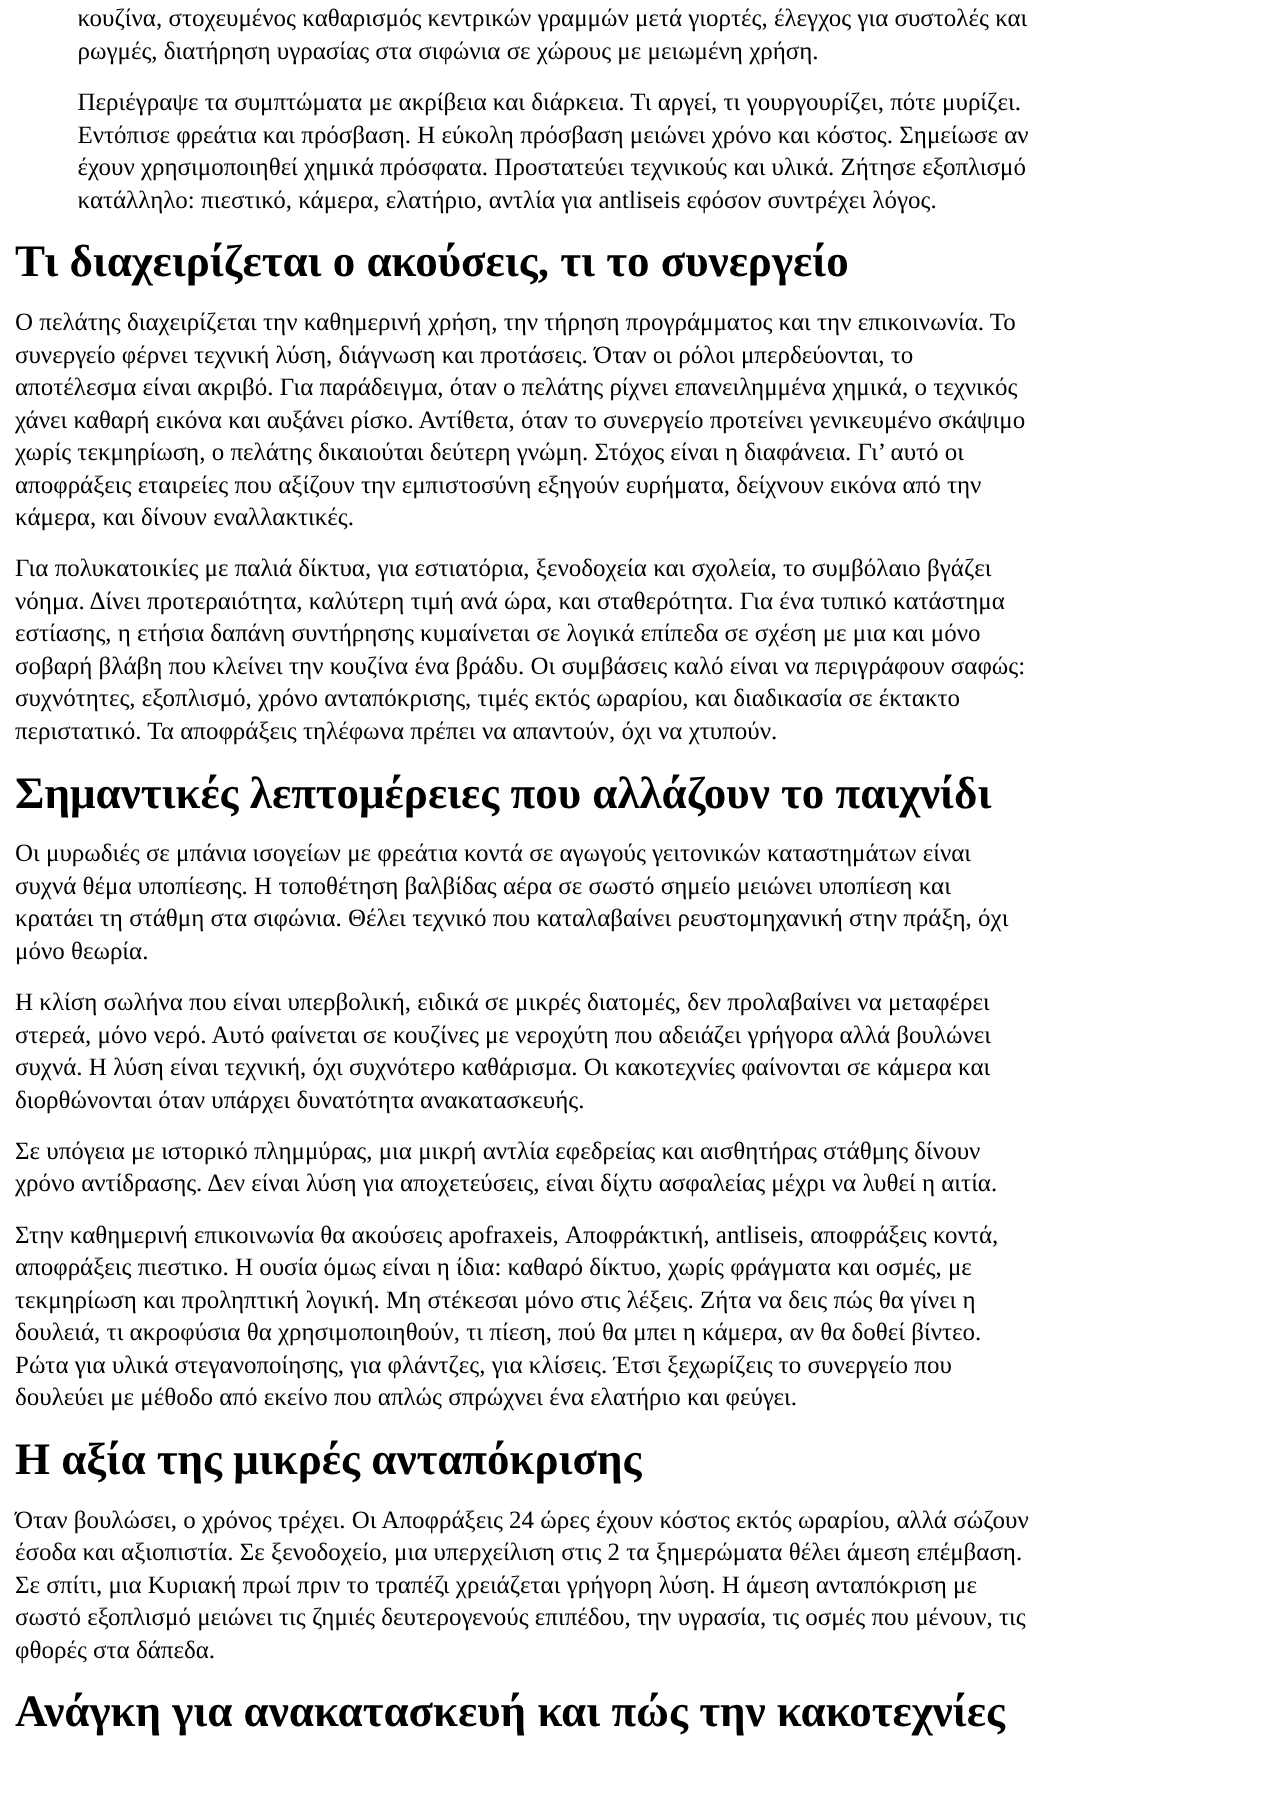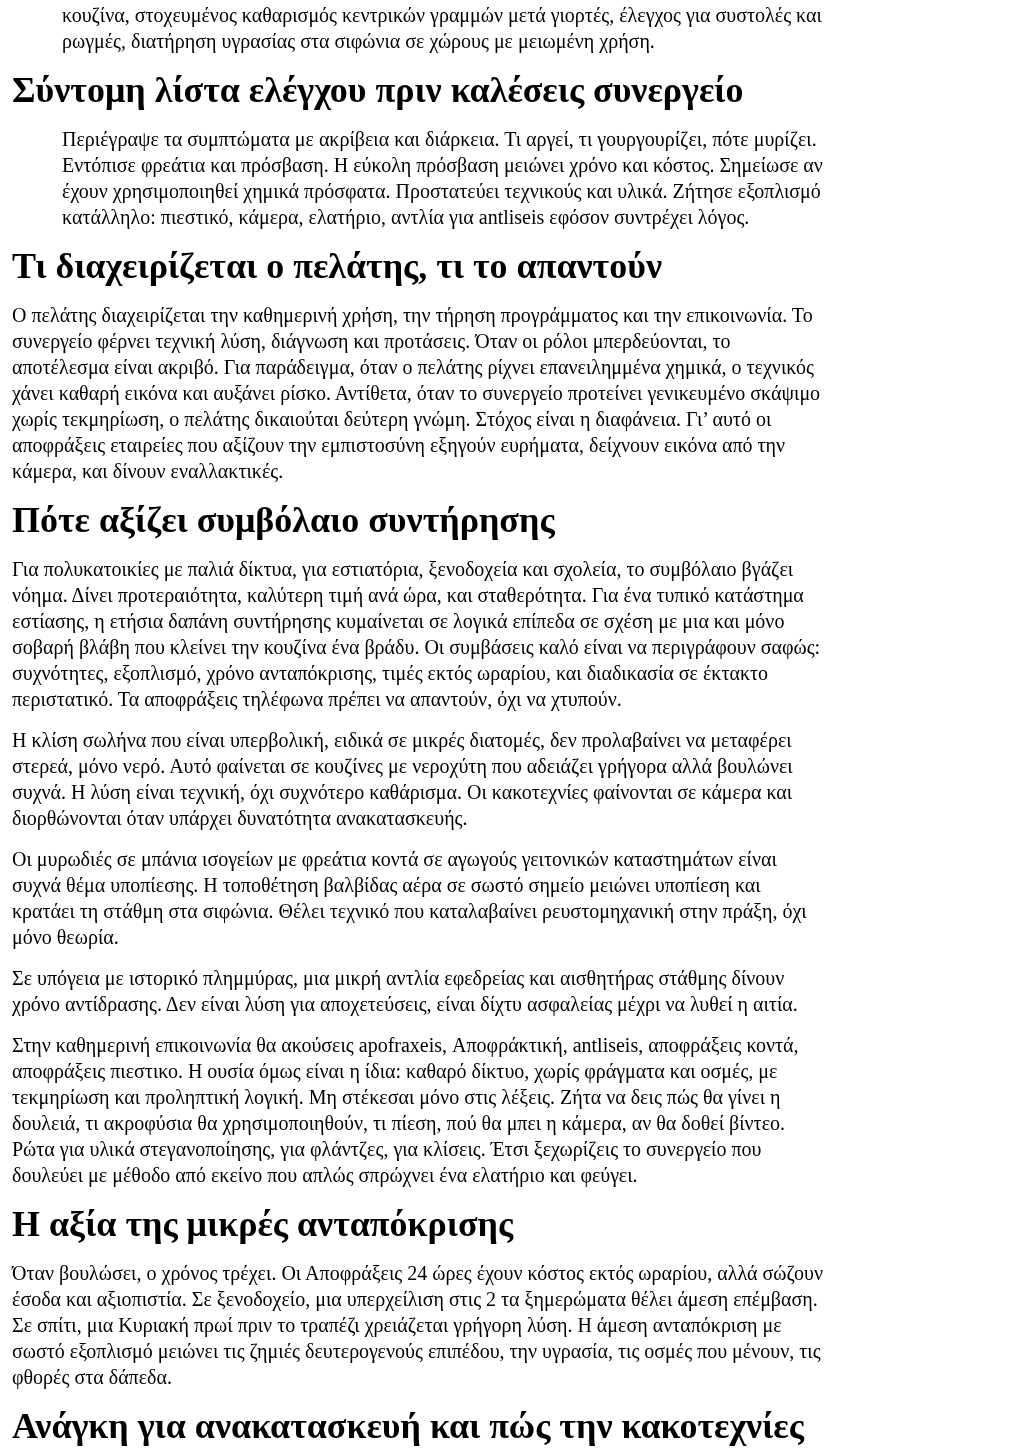--- a/index.html
+++ b/index.html
@@ -44,37 +44,36 @@
   }
 </style>
 </head>
 <body>
 
 <main class="doc">
 
   <p class="indent">κουζίνα, στοχευμένος καθαρισμός κεντρικών γραμμών μετά γιορτές, έλεγχος για συστολές και ρωγμές, διατήρηση υγρασίας στα σιφώνια σε χώρους με μειωμένη χρήση.</p>
 
   <section>
-    <h1>Σύντομη λίστα ελέγχου πριν καλέσεις συνεργείο</h1>
     <p class="indent">Περιέγραψε τα συμπτώματα με ακρίβεια και διάρκεια. Τι αργεί, τι γουργουρίζει, πότε μυρίζει. Εντόπισε φρεάτια και πρόσβαση. Η εύκολη πρόσβαση μειώνει χρόνο και κόστος. Σημείωσε αν έχουν χρησιμοποιηθεί χημικά πρόσφατα. Προστατεύει τεχνικούς και υλικά. Ζήτησε εξοπλισμό κατάλληλο: πιεστικό, κάμερα, ελατήριο, αντλία για antliseis εφόσον συντρέχει λόγος.</p>
   </section>
 
   <section>
-    <h1>Τι διαχειρίζεται ο πελάτης, τι το απαντούν</h1>
+    <h1>Τι διαχειρίζεται ο ακούσεις, τι το συνεργείο</h1>
     <p>Ο πελάτης διαχειρίζεται την καθημερινή χρήση, την τήρηση προγράμματος και την επικοινωνία. Το συνεργείο φέρνει τεχνική λύση, διάγνωση και προτάσεις. Όταν οι ρόλοι μπερδεύονται, το αποτέλεσμα είναι ακριβό. Για παράδειγμα, όταν ο πελάτης ρίχνει επανειλημμένα χημικά, ο τεχνικός χάνει καθαρή εικόνα και αυξάνει ρίσκο. Αντίθετα, όταν το συνεργείο προτείνει γενικευμένο σκάψιμο χωρίς τεκμηρίωση, ο πελάτης δικαιούται δεύτερη γνώμη. Στόχος είναι η διαφάνεια. Γι’ αυτό οι αποφράξεις εταιρείες που αξίζουν την εμπιστοσύνη εξηγούν ευρήματα, δείχνουν εικόνα από την κάμερα, και δίνουν εναλλακτικές.</p>
   </section>
 
   <section>
-    <h1>Πότε αξίζει συμβόλαιο συντήρησης</h1>
     <p>Για πολυκατοικίες με παλιά δίκτυα, για εστιατόρια, ξενοδοχεία και σχολεία, το συμβόλαιο βγάζει νόημα. Δίνει προτεραιότητα, καλύτερη τιμή ανά ώρα, και σταθερότητα. Για ένα τυπικό κατάστημα εστίασης, η ετήσια δαπάνη συντήρησης κυμαίνεται σε λογικά επίπεδα σε σχέση με μια και μόνο σοβαρή βλάβη που κλείνει την κουζίνα ένα βράδυ. Οι συμβάσεις καλό είναι να περιγράφουν σαφώς: συχνότητες, εξοπλισμό, χρόνο ανταπόκρισης, τιμές εκτός ωραρίου, και διαδικασία σε έκτακτο περιστατικό. Τα αποφράξεις τηλέφωνα πρέπει να απαντούν, όχι να χτυπούν.</p>
   </section>
 
   <section>
+    <h1>Σημαντικές λεπτομέρειες που αλλάζουν το παιχνίδι</h1>
+    <p>Οι μυρωδιές σε μπάνια ισογείων με φρεάτια κοντά σε αγωγούς γειτονικών καταστημάτων είναι συχνά θέμα υποπίεσης. Η τοποθέτηση βαλβίδας αέρα σε σωστό σημείο μειώνει υποπίεση και κρατάει τη στάθμη στα σιφώνια. Θέλει τεχνικό που καταλαβαίνει ρευστομηχανική στην πράξη, όχι μόνο θεωρία.</p>
     <p>Η κλίση σωλήνα που είναι υπερβολική, ειδικά σε μικρές διατομές, δεν προλαβαίνει να μεταφέρει στερεά, μόνο νερό. Αυτό φαίνεται σε κουζίνες με νεροχύτη που αδειάζει γρήγορα αλλά βουλώνει συχνά. Η λύση είναι τεχνική, όχι συχνότερο καθάρισμα. Οι κακοτεχνίες φαίνονται σε κάμερα και διορθώνονται όταν υπάρχει δυνατότητα ανακατασκευής.</p>
-    <p>Οι μυρωδιές σε μπάνια ισογείων με φρεάτια κοντά σε αγωγούς γειτονικών καταστημάτων είναι συχνά θέμα υποπίεσης. Η τοποθέτηση βαλβίδας αέρα σε σωστό σημείο μειώνει υποπίεση και κρατάει τη στάθμη στα σιφώνια. Θέλει τεχνικό που καταλαβαίνει ρευστομηχανική στην πράξη, όχι μόνο θεωρία.</p>
     <p>Σε υπόγεια με ιστορικό πλημμύρας, μια μικρή αντλία εφεδρείας και αισθητήρας στάθμης δίνουν χρόνο αντίδρασης. Δεν είναι λύση για αποχετεύσεις, είναι δίχτυ ασφαλείας μέχρι να λυθεί η αιτία.</p>
   </section>
 
   <section>
     <p>Στην καθημερινή επικοινωνία θα ακούσεις apofraxeis, Αποφράκτική, antliseis, αποφράξεις κοντά, αποφράξεις πιεστικο. Η ουσία όμως είναι η ίδια: καθαρό δίκτυο, χωρίς φράγματα και οσμές, με τεκμηρίωση και προληπτική λογική. Μη στέκεσαι μόνο στις λέξεις. Ζήτα να δεις πώς θα γίνει η δουλειά, τι ακροφύσια θα χρησιμοποιηθούν, τι πίεση, πού θα μπει η κάμερα, αν θα δοθεί βίντεο. Ρώτα για υλικά στεγανοποίησης, για φλάντζες, για κλίσεις. Έτσι ξεχωρίζεις το συνεργείο που δουλεύει με μέθοδο από εκείνο που απλώς σπρώχνει ένα ελατήριο και φεύγει.</p>
   </section>
 
   <section>
     <h1>Η αξία της μικρές ανταπόκρισης</h1>
     <p>Όταν βουλώσει, ο χρόνος τρέχει. Οι Αποφράξεις 24 ώρες έχουν κόστος εκτός ωραρίου, αλλά σώζουν έσοδα και αξιοπιστία. Σε ξενοδοχείο, μια υπερχείλιση στις 2 τα ξημερώματα θέλει άμεση επέμβαση. Σε σπίτι, μια Κυριακή πρωί πριν το τραπέζι χρειάζεται γρήγορη λύση. Η άμεση ανταπόκριση με σωστό εξοπλισμό μειώνει τις ζημιές δευτερογενούς επιπέδου, την υγρασία, τις οσμές που μένουν, τις φθορές στα δάπεδα.</p>

